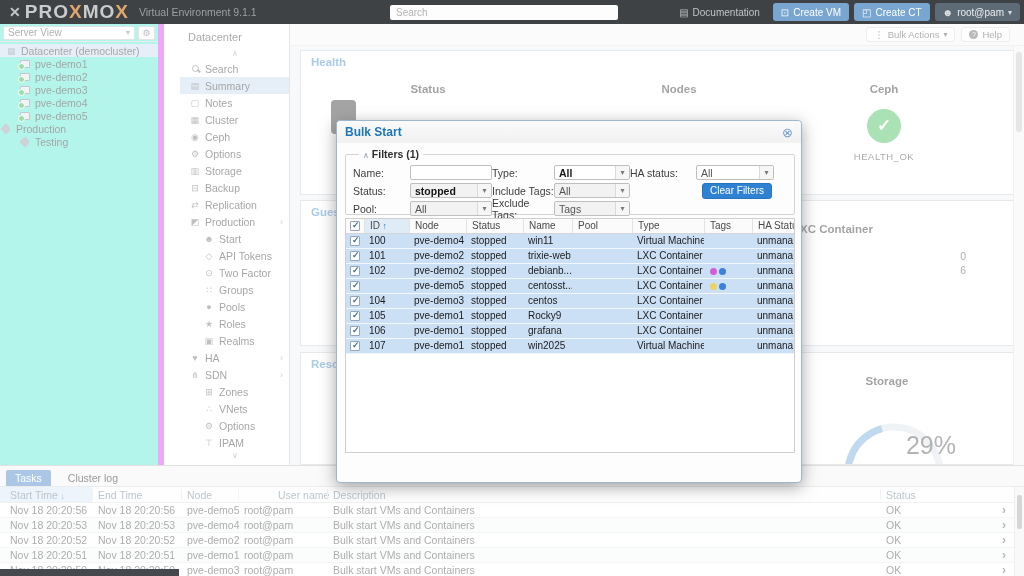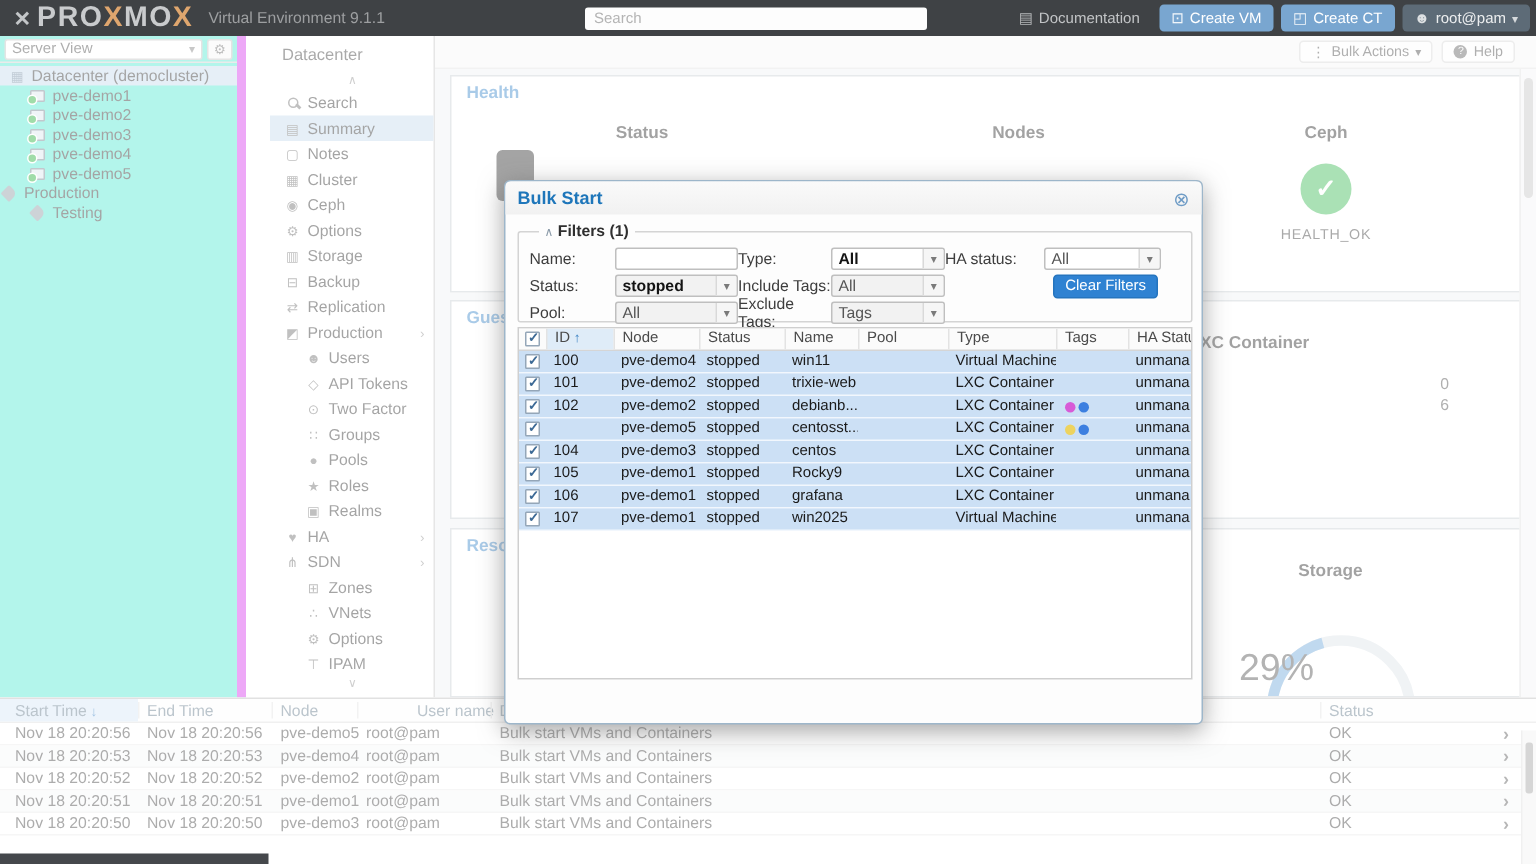--- a/index.html
+++ b/index.html
@@ -60,21 +60,21 @@
   #panel-guests{top:176px;height:146px}
   #panel-resources{top:328px;height:113px}
   .hcol{position:absolute;top:32px;font-size:11.5px;font-weight:bold;color:#3a3a3a;width:120px;text-align:center}
   .health-circle{position:absolute;left:566px;top:58px;width:34px;height:34px;border-radius:50%;background:#4bbf63;color:#fff;font-size:17px;font-weight:bold;text-align:center;line-height:33px}
   .health-ok{position:absolute;left:538px;top:100px;width:90px;text-align:center;font-size:9.5px;letter-spacing:.5px;color:#4a4a4a}
   .dark-badge{position:absolute;left:30px;top:49px;width:25px;height:34px;background:#3f3f3f;border-radius:4px}
   .lxc-head{position:absolute;left:492px;top:22px;font-size:11.5px;font-weight:bold;color:#3a3a3a}
   .lxc-val{position:absolute;width:30px;text-align:right;font-size:10.5px;color:#555}
   .storage-head{position:absolute;left:526px;top:22px;width:120px;text-align:center;font-size:11.5px;font-weight:bold;color:#3a3a3a}
   .gauge-wrap{position:absolute;left:530px;top:48px;width:126px;height:70px}
-  .gauge-pct{position:absolute;left:525px;top:78px;width:130px;text-align:left;font-size:25px;color:#5e5e5e}
+  .gauge-pct{position:absolute;left:525px;top:78px;width:130px;text-align:right;font-size:25px;color:#5e5e5e}
   #main-scroll{position:absolute;right:0;top:22px;width:11px;height:419px;background:#f5f5f6;border-left:1px solid #e2e2e2}
   #main-scroll .handle{position:absolute;left:2px;top:6px;width:6px;height:80px;background:#c9c9c9;border-radius:3px}
 
   
   #task-panel{position:absolute;left:0;top:465px;width:1024px;height:111px;background:#fff;border-top:1px solid #bfbfbf}
   #task-tabs{height:21px;background:#f4f5f6;border-bottom:1px solid #d6d6d6;display:flex;align-items:flex-end;padding-left:6px;gap:8px}
   .task-tab{height:16px;line-height:16px;padding:0 9px;font-size:10.5px;border-radius:2px 2px 0 0;color:#222;cursor:pointer}
   .task-tab.active{background:#4d89c8;color:#fff}
   #task-header{position:relative;height:16px;background:#fcfcfc;border-bottom:1px solid #e0e0e0}
   .th-cell{position:absolute;top:2px;font-size:10.5px;color:#6f8494;white-space:nowrap}
@@ -233,21 +233,21 @@
         <span class="mico">⇄</span>
         <span>Replication</span>
       </div>
       <div class="menu-item">
         <span class="mico">◩</span>
         <span>Production</span>
         <span class="mexp">›</span>
       </div>
       <div class="menu-item ind">
         <span class="mico">☻</span>
-        <span>Users</span>
+        <span>Start</span>
       </div>
       <div class="menu-item ind">
         <span class="mico">◇</span>
         <span>API Tokens</span>
       </div>
       <div class="menu-item ind">
         <span class="mico">⊙</span>
         <span>Two Factor</span>
       </div>
       <div class="menu-item ind">
@@ -337,20 +337,24 @@
     </div>
     <div class="gauge-pct">29%</div>
   </div>
 
   <div id="main-scroll">
       <div class="handle"></div>
     </div>
 </div>
 
 <div id="task-panel">
+  <div id="task-tabs">
+      <div class="task-tab active">Tasks</div>
+      <div class="task-tab">Cluster log</div>
+    </div>
   <div id="task-header">
       <div class="th-sorttint"></div>
       <div class="th-cell" style="left: 10px;">Start Time<span class="sort-arrow"> ↓</span></div>
       <div class="th-cell" style="left: 98px;">End Time</div>
       <div class="th-sep" style="left: 92px;"></div>
       <div class="th-cell" style="left: 187px;">Node</div>
       <div class="th-sep" style="left: 181px;"></div>
       <div class="th-cell" style="left: 244px; margin-left: 34px;">User name</div>
       <div class="th-sep" style="left: 238px;"></div>
       <div class="th-cell" style="left: 333px;">Description</div>

